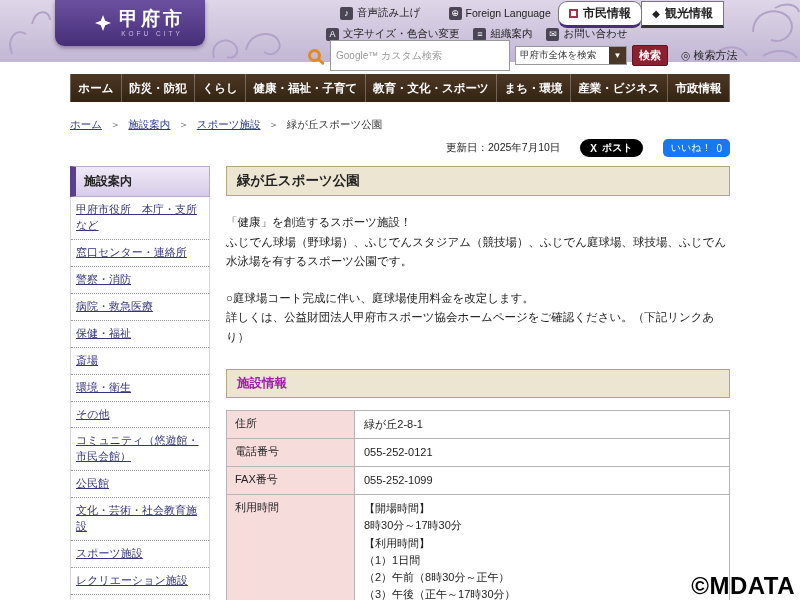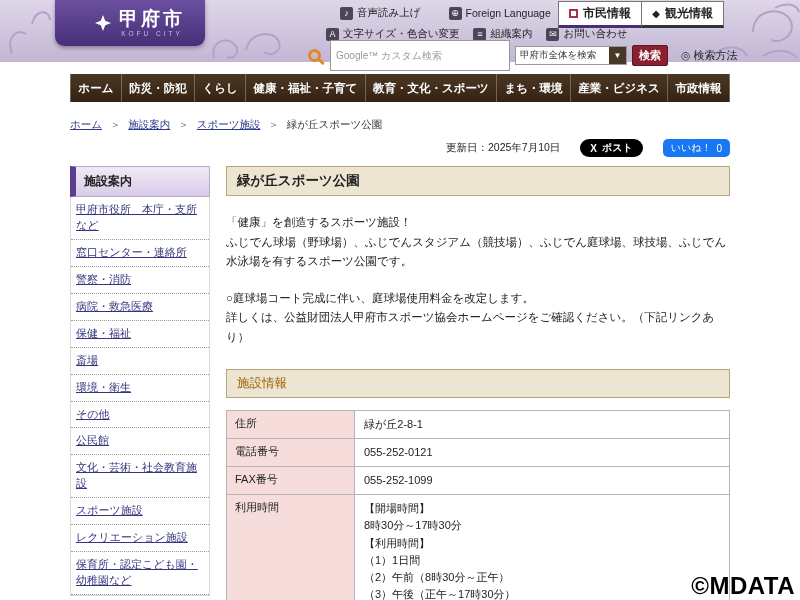--- a/index.html
+++ b/index.html
@@ -19,21 +19,21 @@
   .city-en { color:#cabce4; font-size:6.5px; letter-spacing:3px; text-align:center; }
   .util-row { position:absolute; display:flex; align-items:center; font-size:10.5px; color:#222; }
   .row1 { left:340px; top:6px; gap:28px; }
   .row2 { left:326px; top:27px; gap:14px; }
   .util { display:flex; align-items:center; gap:4px; color:#222; text-decoration:none; cursor:pointer; white-space:nowrap; }
   .uicon { width:13px; height:13px; background:#4b4556; color:#fff; font-size:9px; line-height:1;
     display:flex; align-items:center; justify-content:center; border-radius:2px; flex:none; }
   .info-btn { position:absolute; top:1px; height:27px; background:#fff; border:1px solid #777;
     border-bottom:3px solid #462e78; display:flex; align-items:center; gap:5px; padding:0 10px;
     font-size:12px; font-weight:bold; color:#222; cursor:pointer; z-index:2; white-space:nowrap; }
-  .citizen { right:158px; }
+  .citizen { right:158px;border-radius:9px; }
   .tourist { right:76px; border-bottom-color:#333; }
   .ci-icon { width:9px; height:9px; border:2px solid #a8304a; background:#fff; flex:none; }
   .diamond-icon { color:#222; font-size:10px; line-height:1; }
 
   .search-row { position:absolute; left:308px; top:40px; display:flex; align-items:center; gap:5px; }
   .mag { width:13px; height:13px; border:3px solid #e08a20; border-radius:50%; position:relative; margin-right:4px; flex:none; }
   .mag-handle { position:absolute; width:8px; height:3px; background:#e08a20; transform:rotate(45deg);
     right:-7px; bottom:-4px; border-radius:2px; }
   .search-input { width:180px; height:31px; border:1px solid #999; font-size:10px; padding:0 5px;
     color:#333; background:#fff; font-family:inherit; }
@@ -75,21 +75,21 @@
   .sb-header { background:linear-gradient(180deg,#f0eaf7,#d8cbe9); border:1px solid #b9a9d0;
     border-left:6px solid #5a3f8e; padding:6px 8px; font-size:12px; font-weight:bold; color:#222; }
   .sb-list { border:1px solid #d8d8d8; border-top:none; }
   .sb-item { display:block; padding:5px 5px; font-size:11px; color:#35357f;
     text-decoration:underline; border-bottom:1px dotted #999; cursor:pointer; line-height:1.45; }
   .main { flex:1; min-width:0; }
   .page-title { background:#ece5d2; border:1px solid #b3a67c; padding:5px 10px; font-size:13.5px;
     font-weight:bold; color:#222; }
   .para { margin-top:17px; font-size:11.5px; line-height:1.7; color:#222; white-space:pre-line; }
   .section-title { margin-top:22px; background:#ece5d2; border:1px solid #b3a67c; padding:5px 10px;
-    font-size:12.5px; font-weight:normal; color:#a16207; }
+    font-size:12.5px; font-weight:bold; color:#a21caf; }
   .info-table { margin-top:12px; width:100%; border-collapse:collapse; font-size:11px; color:#222; }
   .info-table th { width:128px; background:#f7dcdc; border:1px solid #b5b5b5; padding:5px 8px;
     text-align:left; font-weight:normal; vertical-align:top; }
   .info-table td { border:1px solid #b5b5b5; padding:5px 9px; white-space:pre-line;
     line-height:1.55; vertical-align:top;margin-left:32px; }
 
   .watermark { position:absolute; right:5px; bottom:0; font-size:24px; font-weight:bold;
     color:#000; letter-spacing:.5px; z-index:5; }
 </style>
 </head>
@@ -209,20 +209,21 @@
       <div class="sb-header">施設案内</div>
       <div class="sb-list">
         <a class="sb-item">甲府市役所　本庁・支所など</a>
         <a class="sb-item">窓口センター・連絡所</a>
         <a class="sb-item">警察・消防</a>
         <a class="sb-item">病院・救急医療</a>
         <a class="sb-item">保健・福祉</a>
         <a class="sb-item">斎場</a>
         <a class="sb-item">環境・衛生</a>
         <a class="sb-item">その他</a>
+        <a class="sb-item">コミュニティ（悠遊館・市民会館）</a>
         <a class="sb-item">公民館</a>
         <a class="sb-item">文化・芸術・社会教育施設</a>
         <a class="sb-item">スポーツ施設</a>
         <a class="sb-item">レクリエーション施設</a>
         <a class="sb-item">保育所・認定こども園・幼稚園など</a>
 
       </div>
     </aside>
 
     <main class="main">

